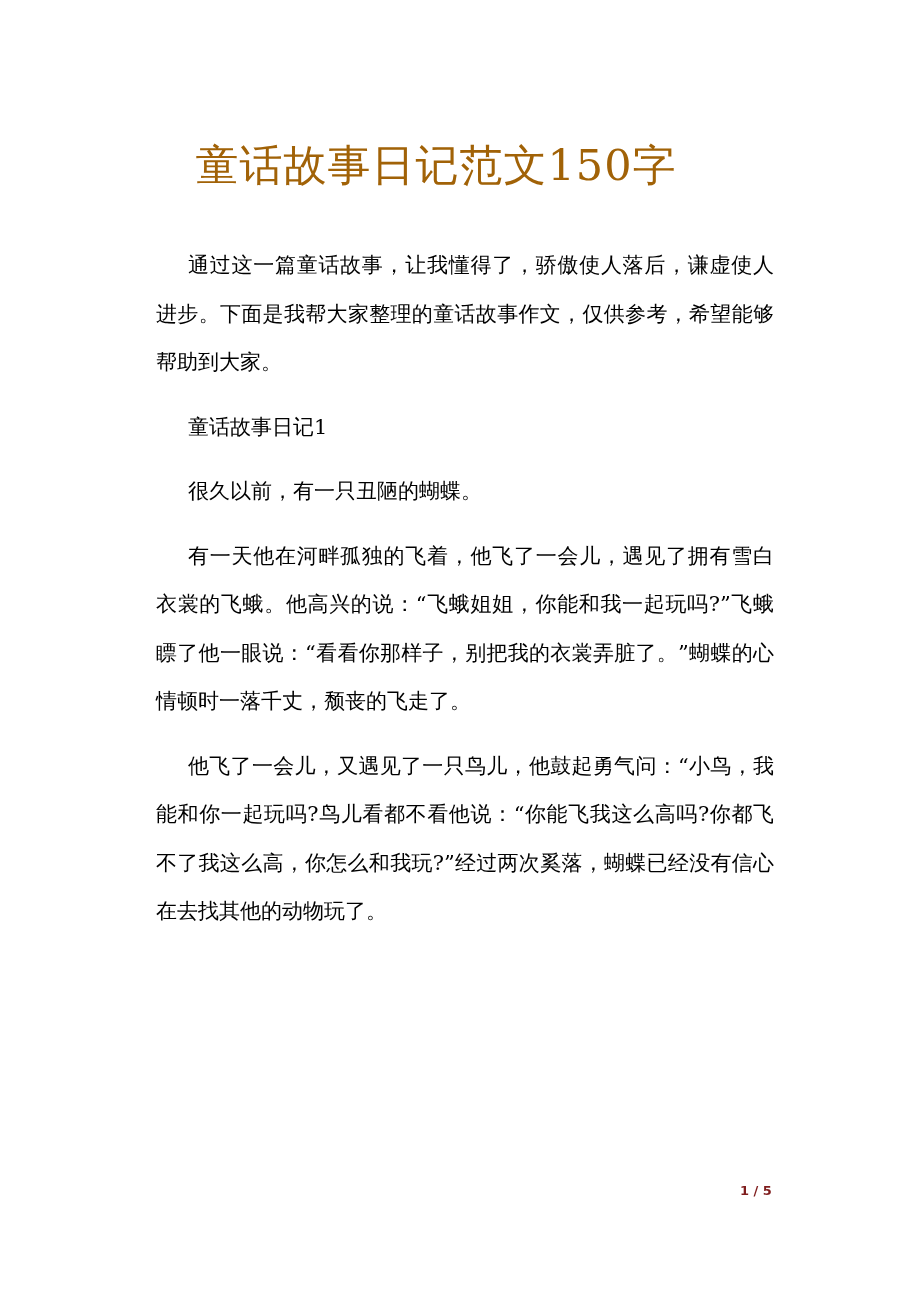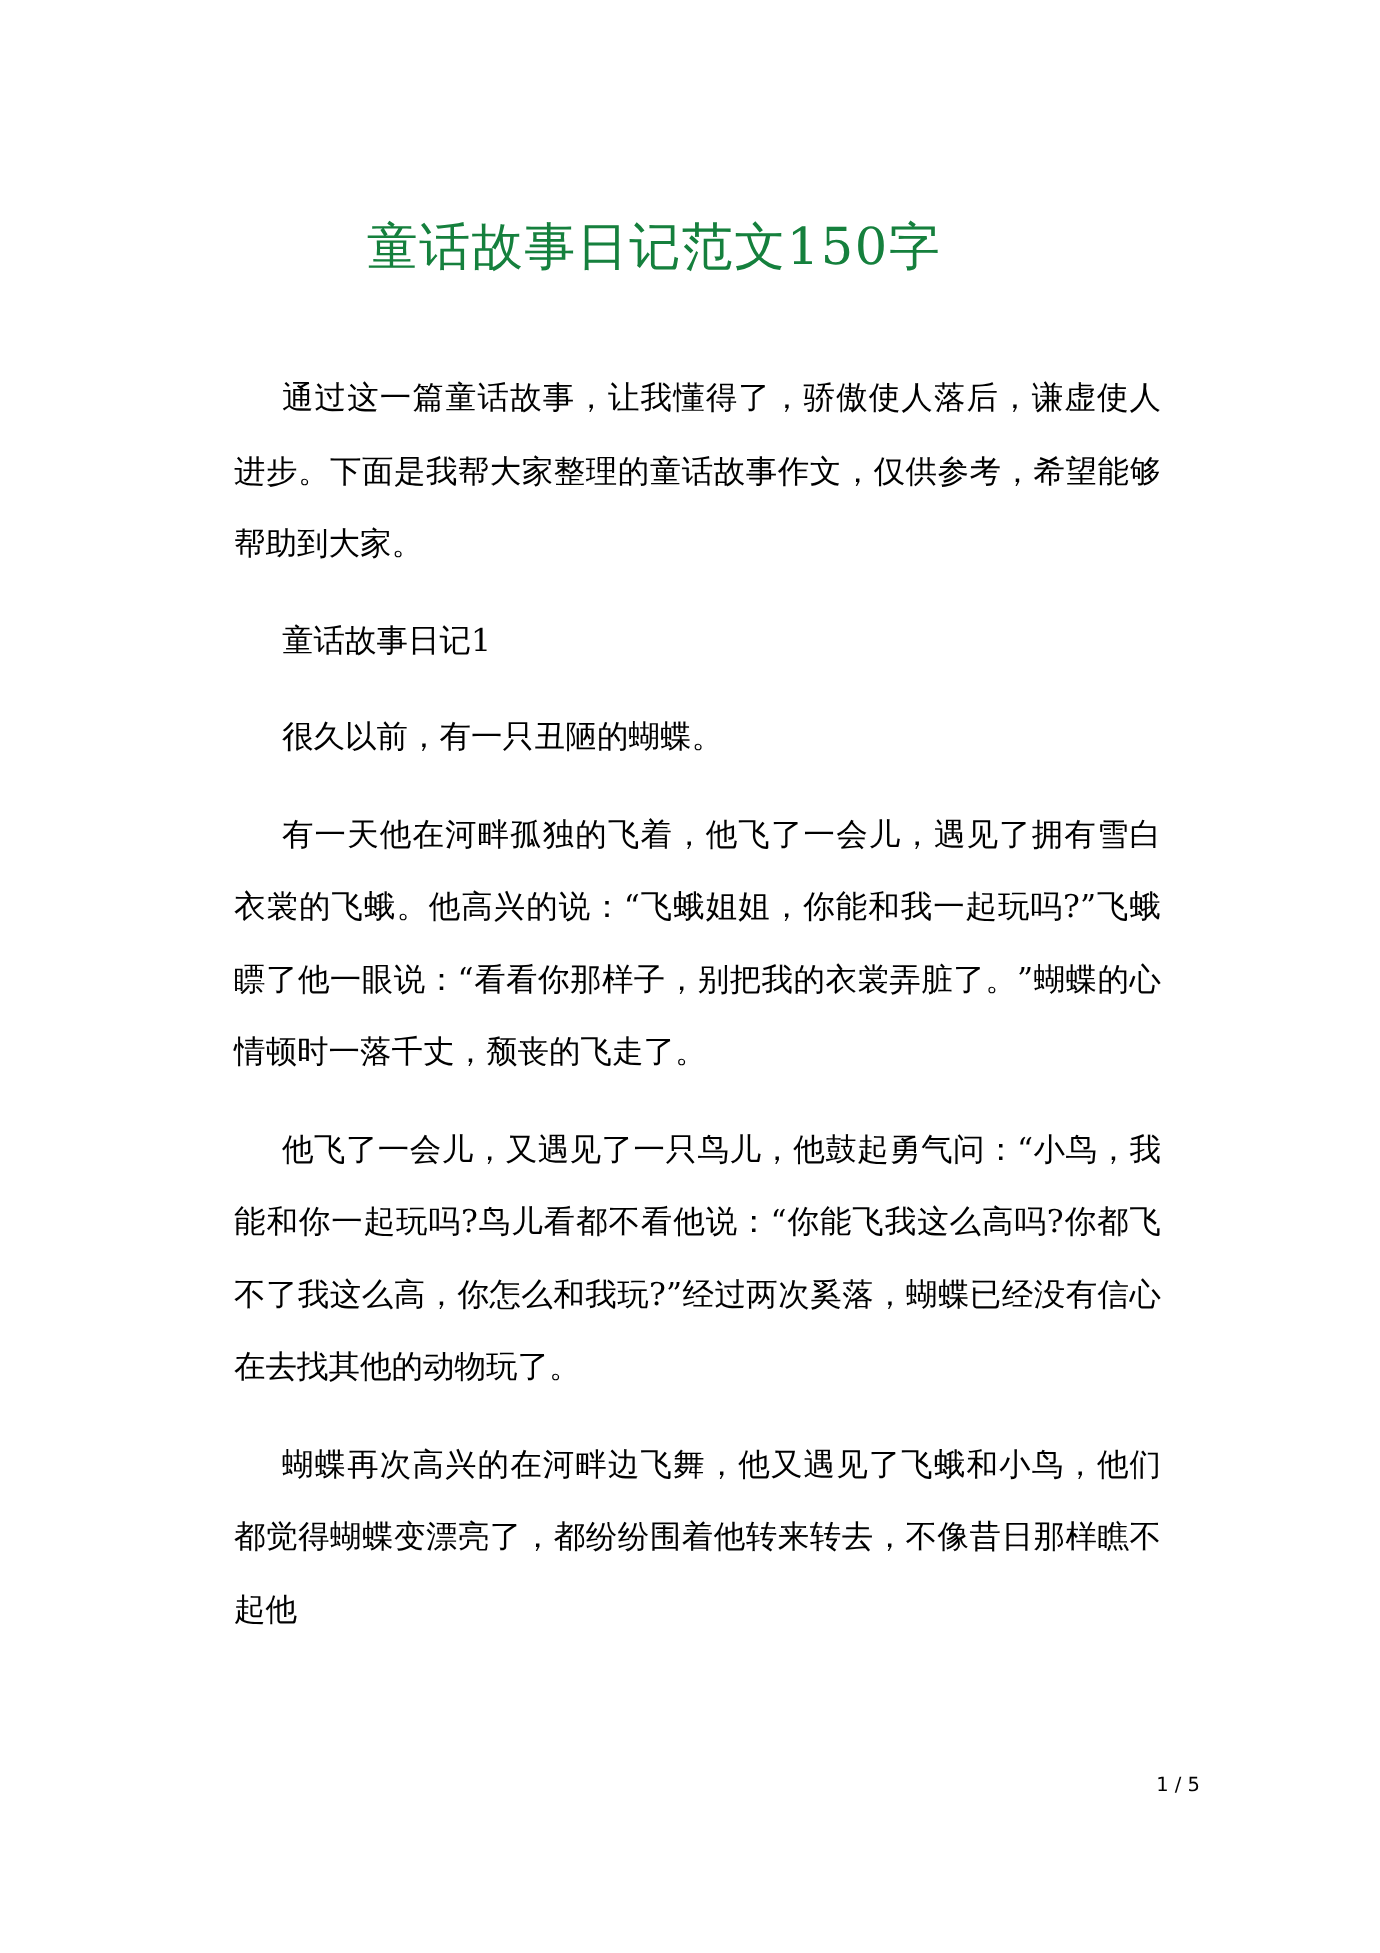--- a/index.html
+++ b/index.html
@@ -21,23 +21,23 @@
     width: 920px;
     height: 1302px;
     background: #ffffff;
   }
   .title {
     position: absolute;
     left: 0;
     top: 140px;
     width: 872px;
     text-align: center;
-    font-size: 34px;
+    font-size: 43px;
     line-height: 50px;
-    color: #15803d;
+    color: #a16207;
     letter-spacing: 1px;
     font-family: "DejaVu Serif", "Liberation Serif", serif;
   }
   .content {
     position: absolute;
     left: 140px;
     top: 225px;
     width: 650px;
   }
   .para {
@@ -47,36 +47,34 @@
     line-height: 48.5px;
     text-indent: 32px;
     text-align: justify;
     word-break: break-all;
   }
   .footer {
     position: absolute;
     left: 740px;
     top: 1183px;
     width: 60px;
-    text-align: right;
     font-size: 13px;
-    font-weight: normal;
+    font-weight: bold;
     font-family: "DejaVu Sans", "Liberation Sans", sans-serif;
-    color: #000000;
+    color: #7f1d1d;
   }
 </style>
 </head>
 <body>
 
 <div class="page">
   <div class="title">童话故事日记范文150字</div>
 
   <div class="content">
     <p class="para">通过这一篇童话故事，让我懂得了，骄傲使人落后，谦虚使人进步。下面是我帮大家整理的童话故事作文，仅供参考，希望能够帮助到大家。</p>
     <p class="para">童话故事日记1</p>
     <p class="para">很久以前，有一只丑陋的蝴蝶。</p>
     <p class="para">有一天他在河畔孤独的飞着，他飞了一会儿，遇见了拥有雪白衣裳的飞蛾。他高兴的说：“飞蛾姐姐，你能和我一起玩吗?”飞蛾瞟了他一眼说：“看看你那样子，别把我的衣裳弄脏了。”蝴蝶的心情顿时一落千丈，颓丧的飞走了。</p>
     <p class="para">他飞了一会儿，又遇见了一只鸟儿，他鼓起勇气问：“小鸟，我能和你一起玩吗?鸟儿看都不看他说：“你能飞我这么高吗?你都飞不了我这么高，你怎么和我玩?”经过两次奚落，蝴蝶已经没有信心在去找其他的动物玩了。</p>
-    <p class="para">蝴蝶再次高兴的在河畔边飞舞，他又遇见了飞蛾和小鸟，他们都觉得蝴蝶变漂亮了，都纷纷围着他转来转去，不像昔日那样瞧不起他</p>
   </div>
 
   <div class="footer">1 / 5</div>
 </div>
 
 </body></html>

